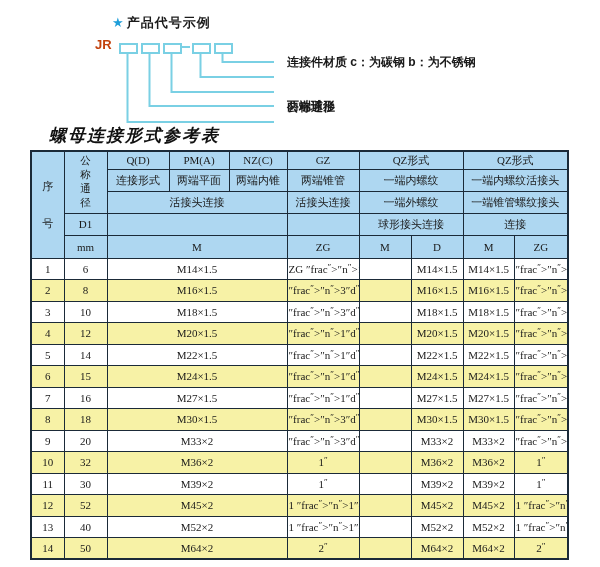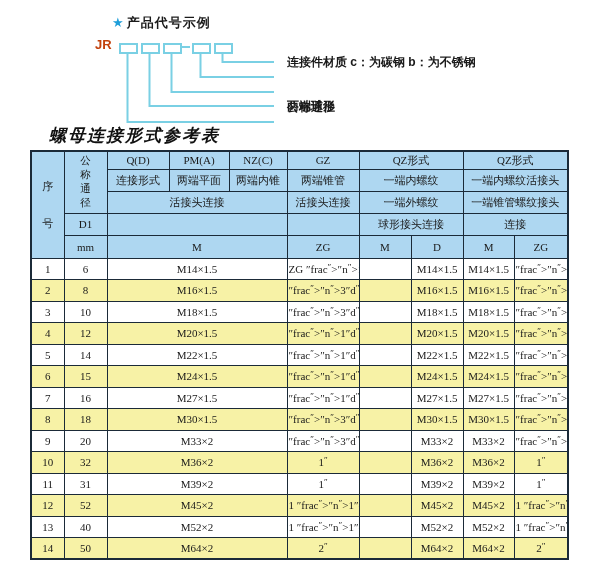--- a/index.html
+++ b/index.html
@@ -238,21 +238,21 @@
           <td>32</td>
           <td colspan="3">M36×2</td>
           <td>1<span class="q">″</span></td>
           <td></td>
           <td>M36×2</td>
           <td>M36×2</td>
           <td>1<span class="q">″</span></td>
         </tr>
         <tr>
           <td>11</td>
-          <td>31</td>
+          <td>30</td>
           <td colspan="3">M39×2</td>
           <td>1<span class="q">″</span></td>
           <td></td>
           <td>M39×2</td>
           <td>M39×2</td>
           <td>1<span class="q">″</span></td>
         </tr>
         <tr class="alt">
           <td>12</td>
           <td>52</td>

